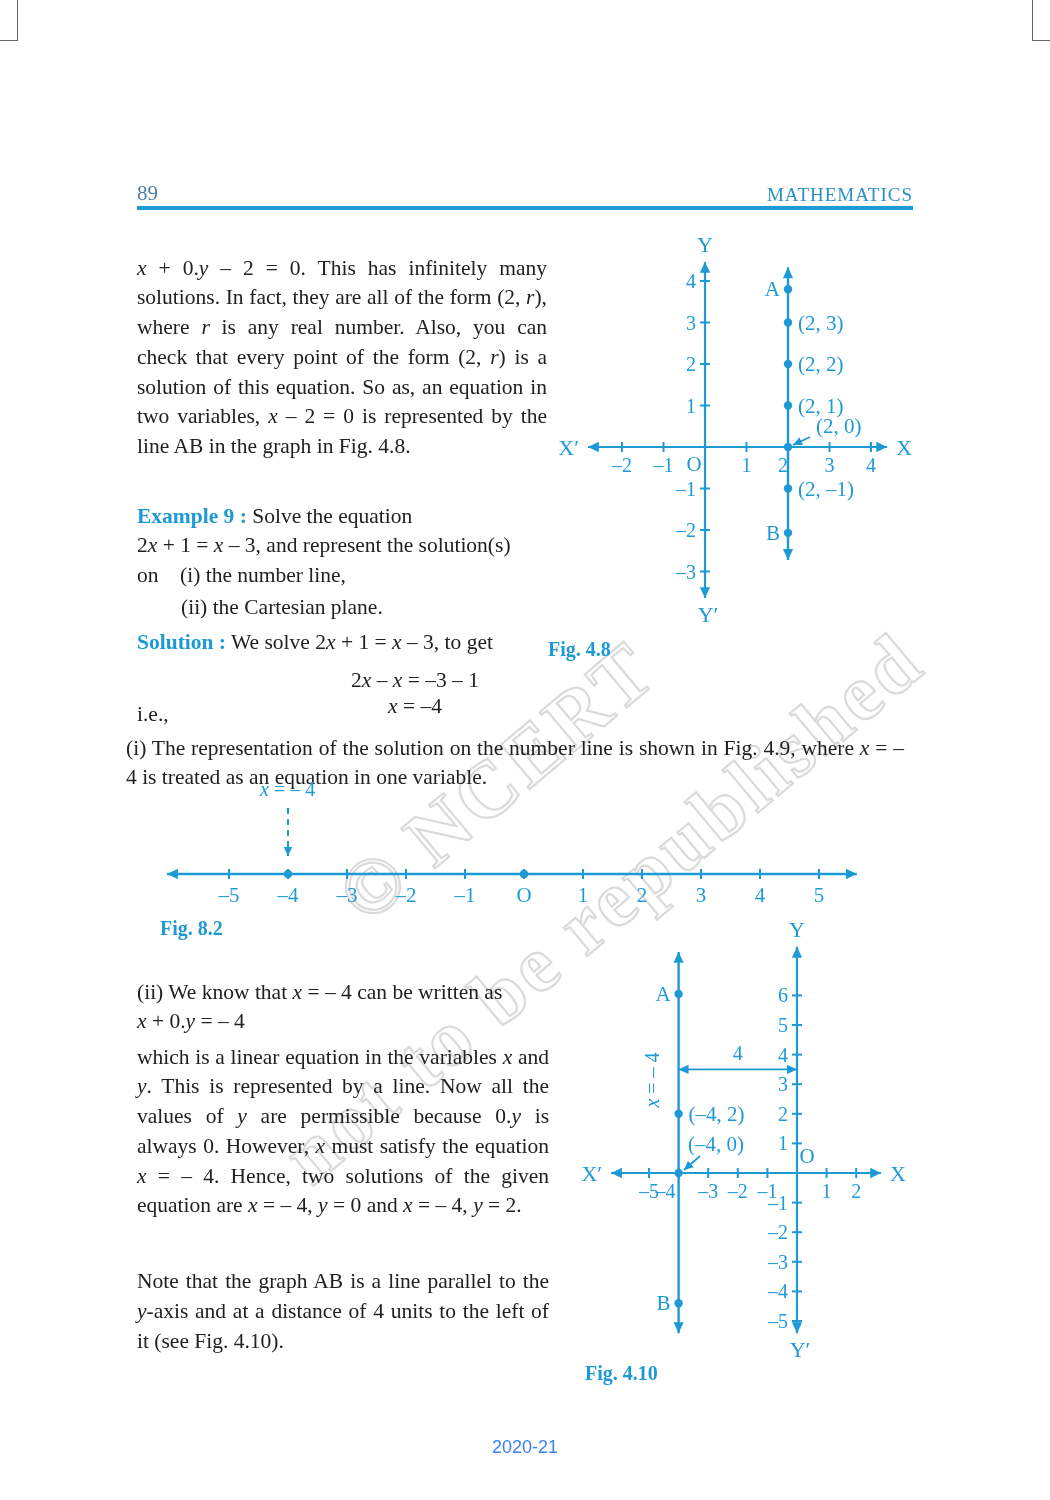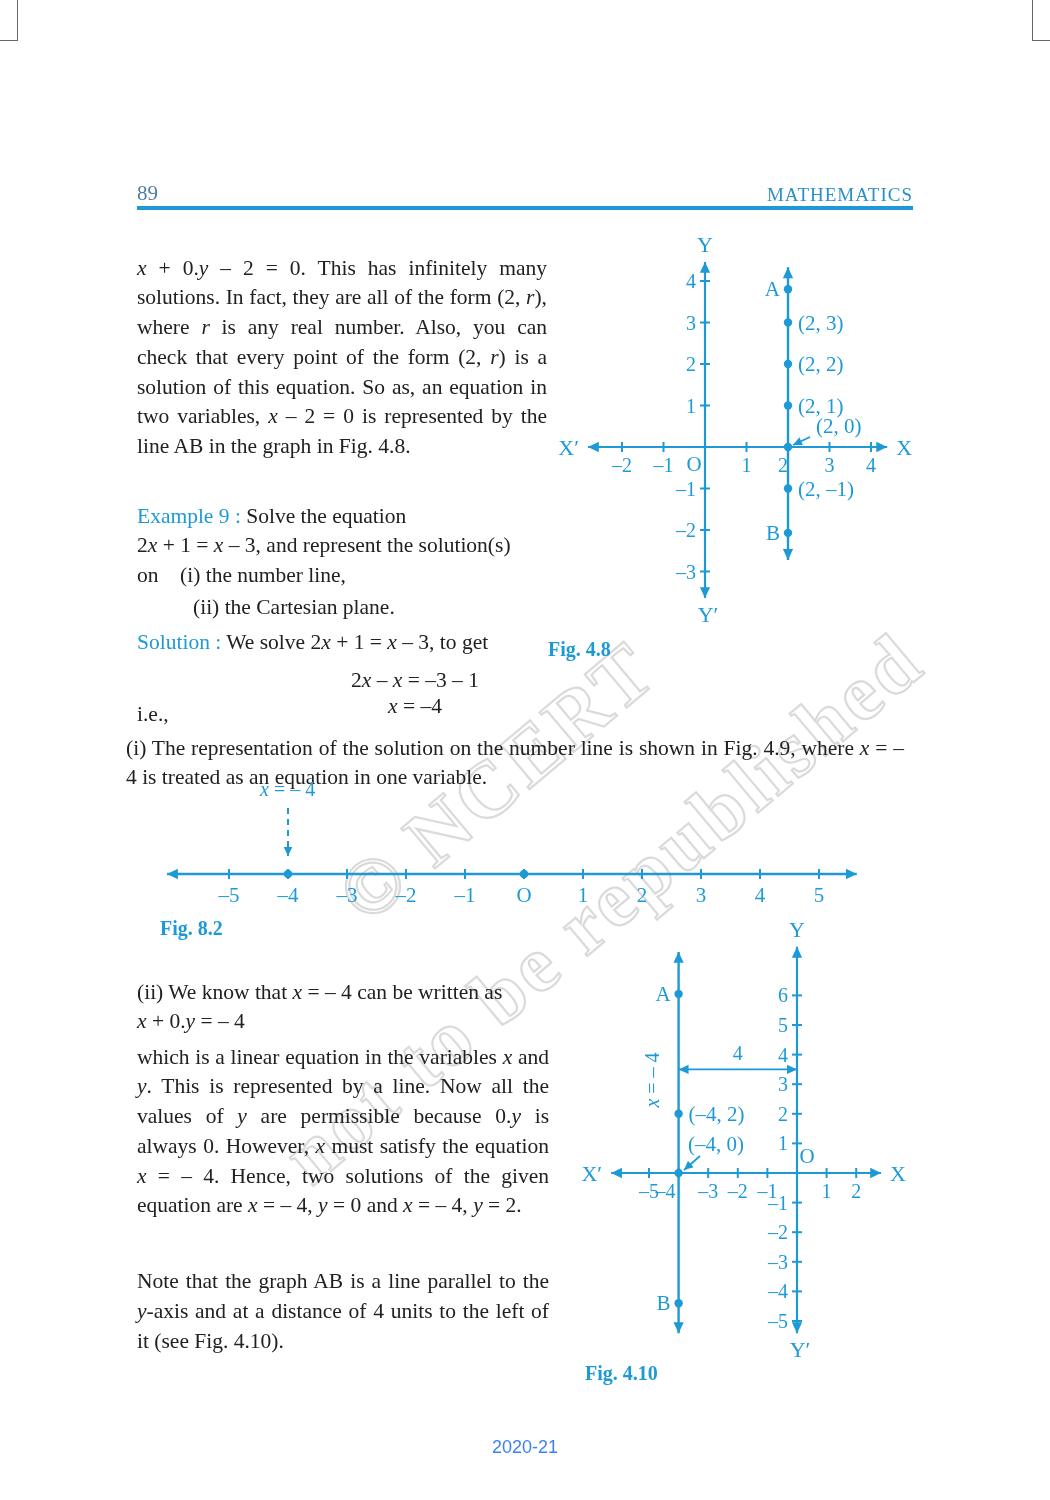--- a/index.html
+++ b/index.html
@@ -1,21 +1,21 @@
 <!DOCTYPE html>
 <html style="--accent: #1d9ad6; --pgnum: #4e7ca3; --subject: #2b90c7; --wm: #d2d2d2;"><head>
 <meta charset="utf-8">
 <style>
   html,body{margin:0;padding:0;background:#ffffff;}
   .page{position:relative;width:1050px;height:1500px;background:#fff;overflow:hidden;
         font-family:"Liberation Serif","DejaVu Serif",serif;color:#212121;}
   .abs{position:absolute;z-index:1;}
   .body-text{font-size:21.5px;line-height:29.8px;text-align:justify;}
   .body-text i{font-style:italic;}
-  .lead{font-weight:normal;color:var(--accent);}
+  .lead{font-weight:bold;color:var(--accent);}
   .center{text-align:center;}
   .page-number{font-size:21px;color:var(--pgnum);}
   .subject{font-size:19px;letter-spacing:1px;color:var(--subject);text-align:right;}
   .header-rule{height:4px;background:var(--accent);}
   .fig{position:absolute;overflow:visible;z-index:1;}
   .fig text{fill:var(--accent);font-family:"Liberation Serif","DejaVu Serif",serif;}
   .fig-caption{position:absolute;z-index:1;text-align:left;font-weight:bold;
                font-size:20px;color:var(--accent);}
   .cropmark{position:absolute;z-index:1;width:17px;height:40px;}
   .cropmark.left{left:0;top:0;border-right:1.5px solid #666;border-bottom:1.5px solid #666;}
@@ -40,21 +40,21 @@
   <div class="cropmark right"></div>
 
   <div class="abs page-number" style="left:137px;top:181px;">89</div>
   <div class="abs subject" style="left:600px;top:184px;width:313px;">MATHEMATICS</div>
   <div class="abs header-rule" style="left:137px;top:206px;width:776px;"></div>
 
   <p class="abs body-text" style="left:137px;top:232px;width:410px;"><i>x</i> + 0.<i>y</i> – 2 = 0. This has infinitely many solutions. In fact, they are all of the form (2, <i>r</i>), where <i>r</i> is any real number. Also, you can check that every point of the form (2, <i>r</i>) is a solution of this equation. So as, an equation in two variables, <i>x</i> – 2 = 0 is represented by the line AB in the graph in Fig. 4.8.</p>
 
   <p class="abs body-text" style="left:137px;top:480px;width:412px;text-align:left;"><span class="lead">Example 9 :</span><span> Solve the equation<br>2<i>x</i> + 1 = <i>x</i> – 3, and represent the solution(s)<br>on&nbsp;&nbsp;&nbsp;&nbsp;(i) the number line,</span></p>
 
-  <p class="abs body-text" style="left:181px;top:571px;text-align:left;margin-left:12px;">(ii) the Cartesian plane.</p>
+  <p class="abs body-text" style="left:181px;top:571px;text-align:left;">(ii) the Cartesian plane.</p>
 
   <p class="abs body-text" style="left:137px;top:606px;width:420px;text-align:left;"><span class="lead">Solution :</span><span> We solve 2<i>x</i> + 1 = <i>x</i> – 3, to get</span></p>
 
   <p class="abs body-text center" style="left:137px;top:644px;width:556px;">2<i>x</i> – <i>x</i> = –3 – 1</p>
   <p class="abs body-text" style="left:137px;top:678px;text-align:left;">i.e.,</p>
   <p class="abs body-text center" style="left:137px;top:670px;width:556px;"><i>x</i> = –4</p>
 
   <p class="abs body-text" style="left:126px;top:712px;width:778px;">(i) The representation of the solution on the number line is shown in Fig. 4.9, where <i>x</i> = – 4 is treated as an equation in one variable.</p>
 
   <svg id="fig49" class="fig" style="left:160px;top:770px;" width="710" height="145">

